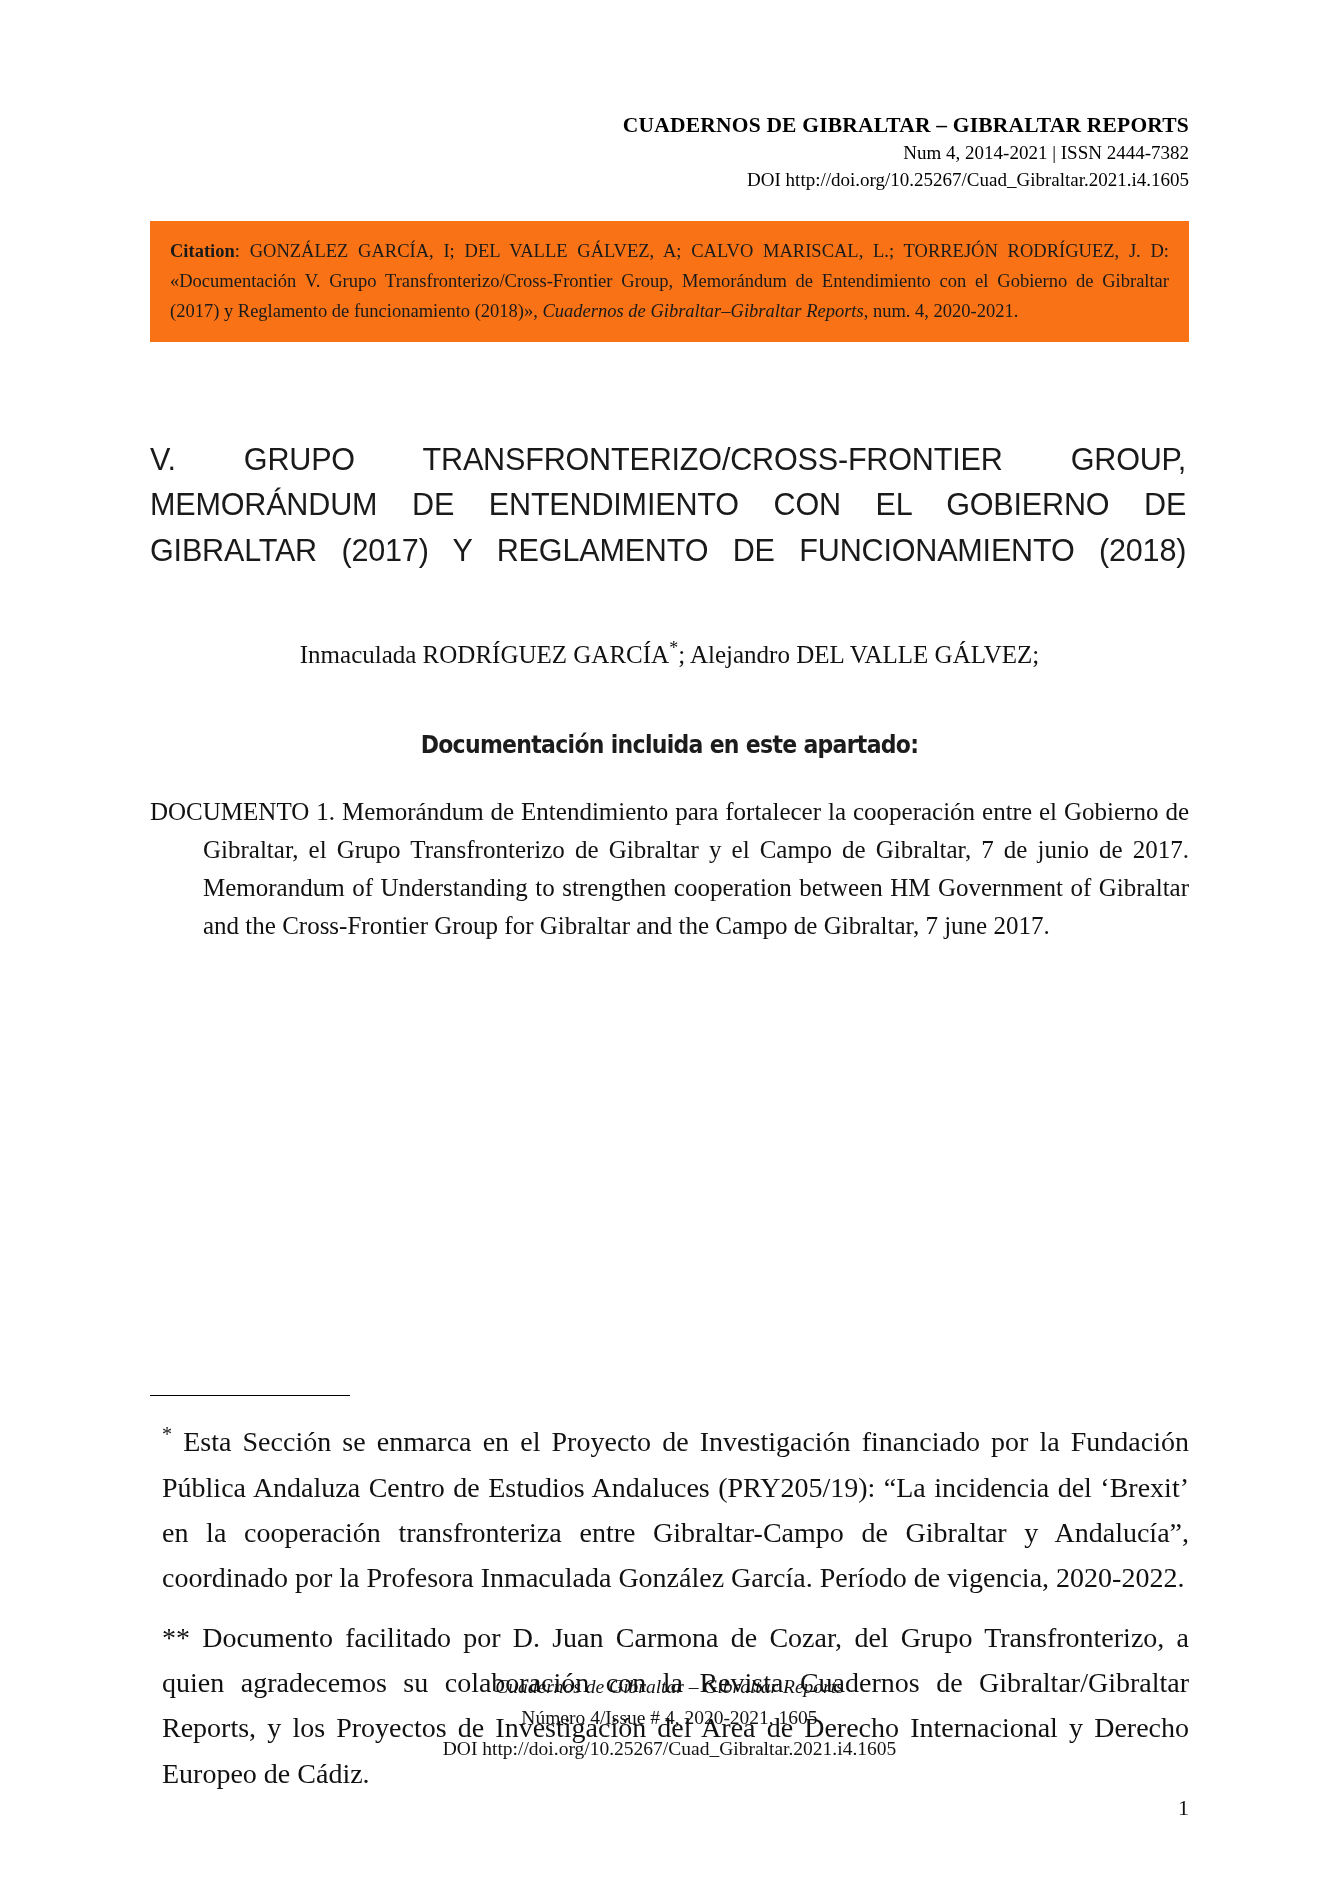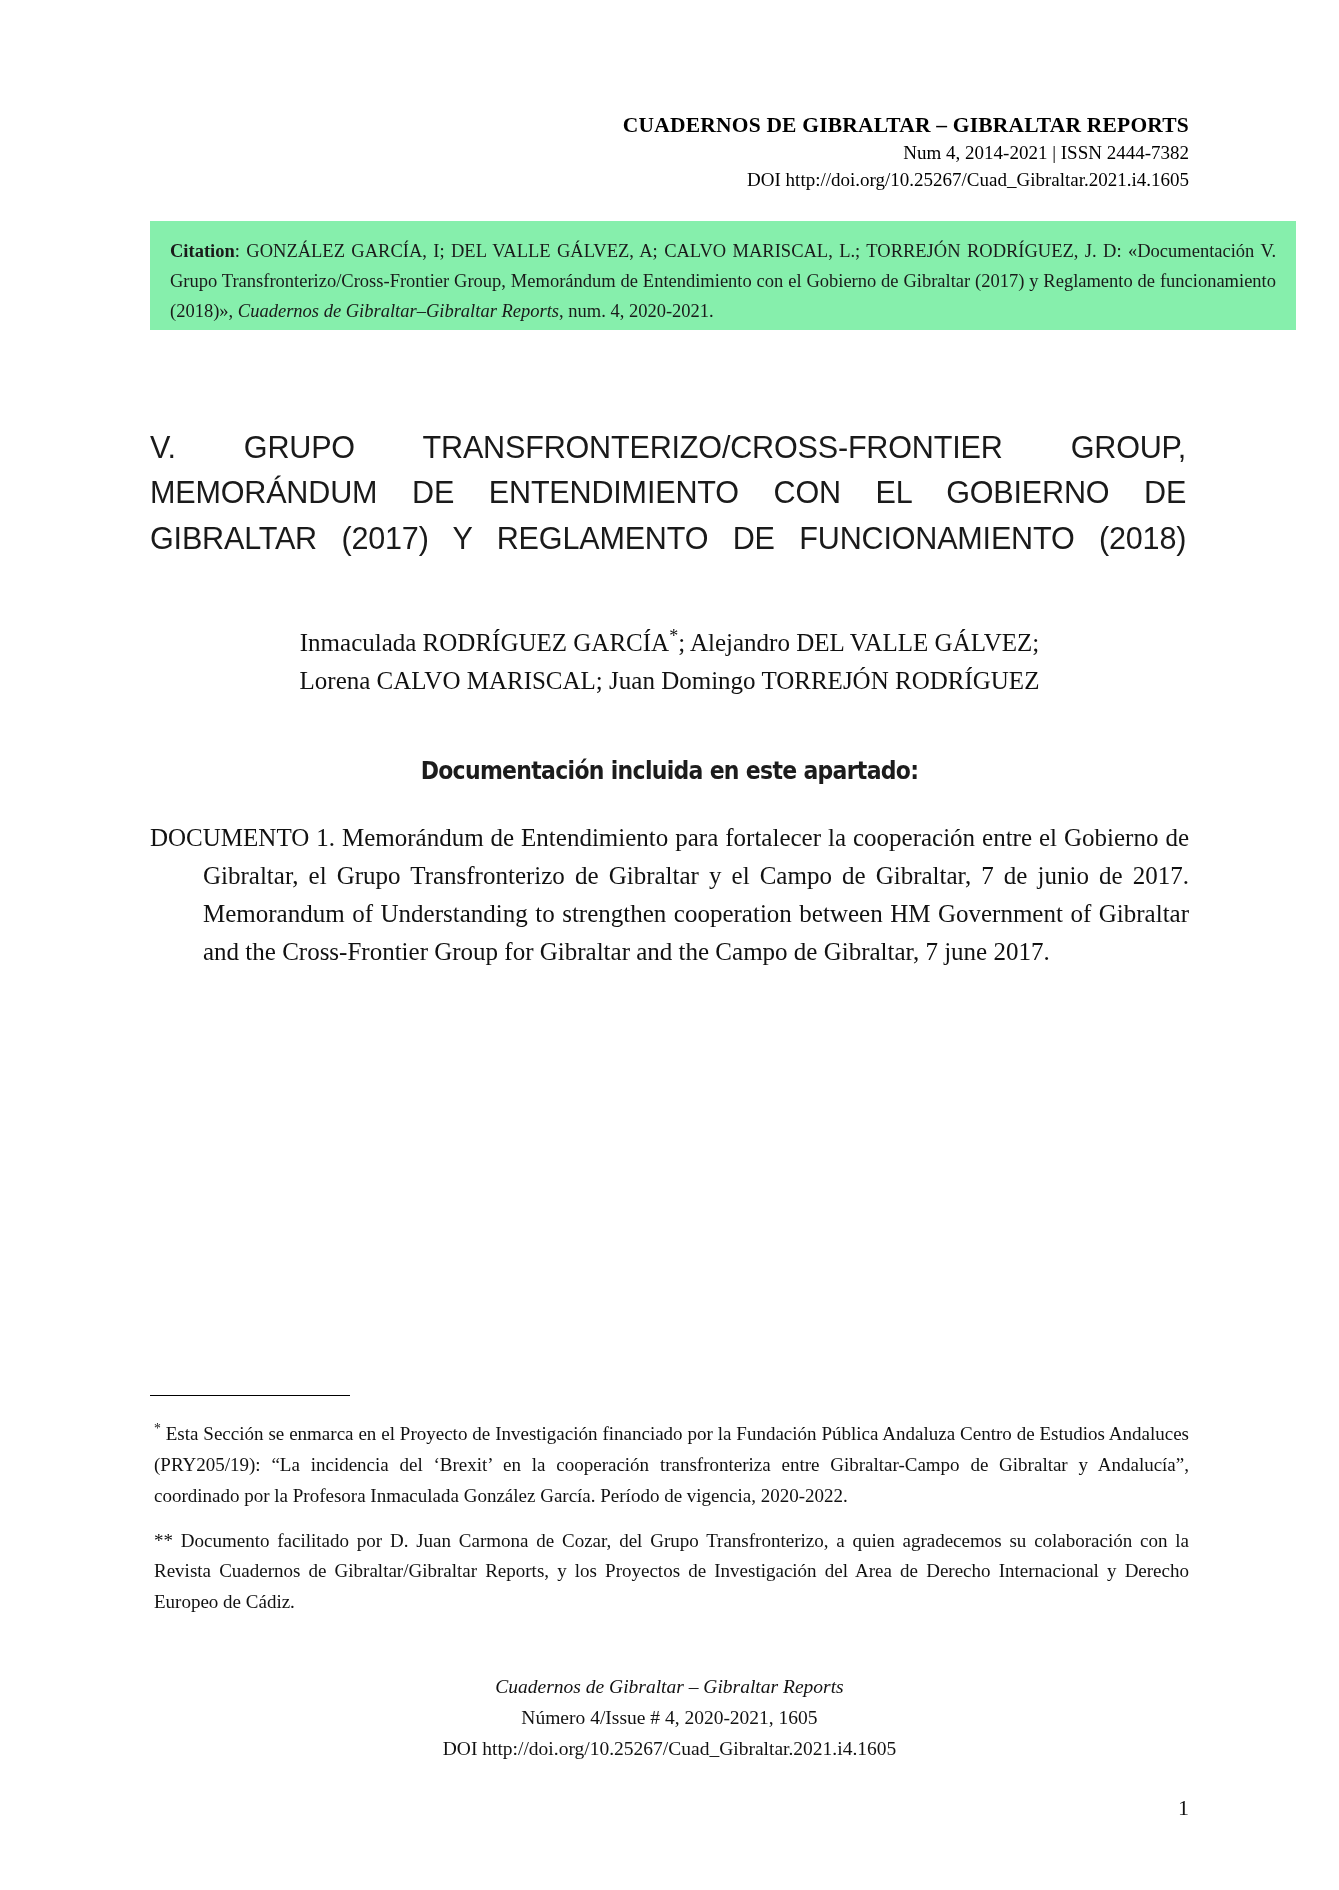--- a/index.html
+++ b/index.html
@@ -42,24 +42,24 @@
   .masthead-line {
     font-family: "Liberation Serif", "DejaVu Serif", serif;
     font-size: 19px;
     line-height: 1.45;
     white-space: nowrap;
   }
 
   
   .citation-box {
     margin-top: 27px;
-    background: #86efac;
-    padding: 16px 20px 3px 20px;
+    background: #f97316;
+    padding: 16px 20px 15px 20px;
     box-sizing: border-box;
-    width: 1146px;
+    width: 1039px;
     margin-left: 0px;
   }
   .citation-text {
     font-family: "Liberation Serif", "DejaVu Serif", serif;
     font-size: 18.5px;
     line-height: 1.62;
     text-align: justify;
     color: #1a1a1a;
     margin: 0;
   }
@@ -138,24 +138,24 @@
     width: 1039px;
   }
   .fn-rule {
     width: 200px;
     height: 0;
     border-top: 1.6px solid #000;
     margin-bottom: 22px;
   }
   .fn-para {
     font-family: "Liberation Serif", "DejaVu Serif", serif;
-    font-size: 19px;
+    font-size: 28px;
     line-height: 1.62;
     text-align: justify;
-    margin: 0 0 14px 4px;
+    margin: 0 0 14px 12px;
     color: #111;
   }
   .fn-para sup {
     font-size: 0.72em;
     vertical-align: super;
   }
 
   
   .footer {
     position: absolute;
@@ -196,21 +196,20 @@
   </div>
 
   <div class="citation-box">
     <p class="citation-text"><span class="lbl">Citation</span><span>: </span><span>GONZÁLEZ GARCÍA, I; DEL VALLE GÁLVEZ, A; CALVO MARISCAL, L.; TORREJÓN RODRÍGUEZ, J. D: </span><span>«Documentación V. Grupo Transfronterizo/Cross-Frontier Group, Memorándum de Entendimiento con el Gobierno de Gibraltar (2017) y Reglamento de funcionamiento (2018)», </span><span class="it">Cuadernos de Gibraltar–Gibraltar Reports</span><span>, num. 4, 2020-2021.</span></p>
   </div>
 
   <div class="doc-title">V. GRUPO TRANSFRONTERIZO/CROSS-FRONTIER GROUP, MEMORÁNDUM DE ENTENDIMIENTO CON EL GOBIERNO DE GIBRALTAR (2017) Y REGLAMENTO DE FUNCIONAMIENTO (2018)</div>
 
   <div class="authors">
     <div><span>Inmaculada RODRÍGUEZ GARCÍA</span><sup>*</sup><span>; Alejandro DEL VALLE GÁLVEZ;</span></div>
-    <div>Lorena CALVO MARISCAL; Juan Domingo TORREJÓN RODRÍGUEZ</div>
   </div>
 
   <div class="section-heading">Documentación incluida en este apartado:</div>
 
   <div class="doc-list">
     <div class="doc-item"><span>DOCUMENTO 1. Memorándum de Entendimiento para fortalecer la cooperación entre el Gobierno de Gibraltar, el Grupo Transfronterizo de Gibraltar y el Campo de Gibraltar, 7 de junio de 2017. Memorandum of Understanding to strengthen cooperation between HM Government of Gibraltar and the Cross-Frontier Group for Gibraltar and the Campo de Gibraltar, 7 june 2017.</span></div>
   </div>
 
 </div>
 

